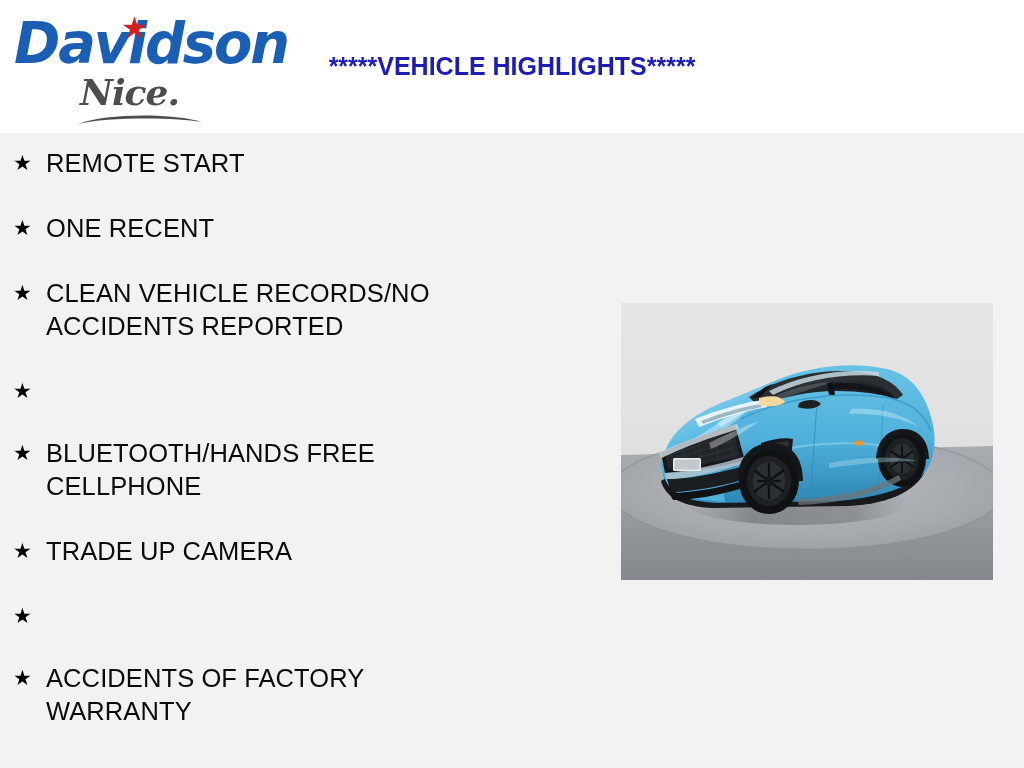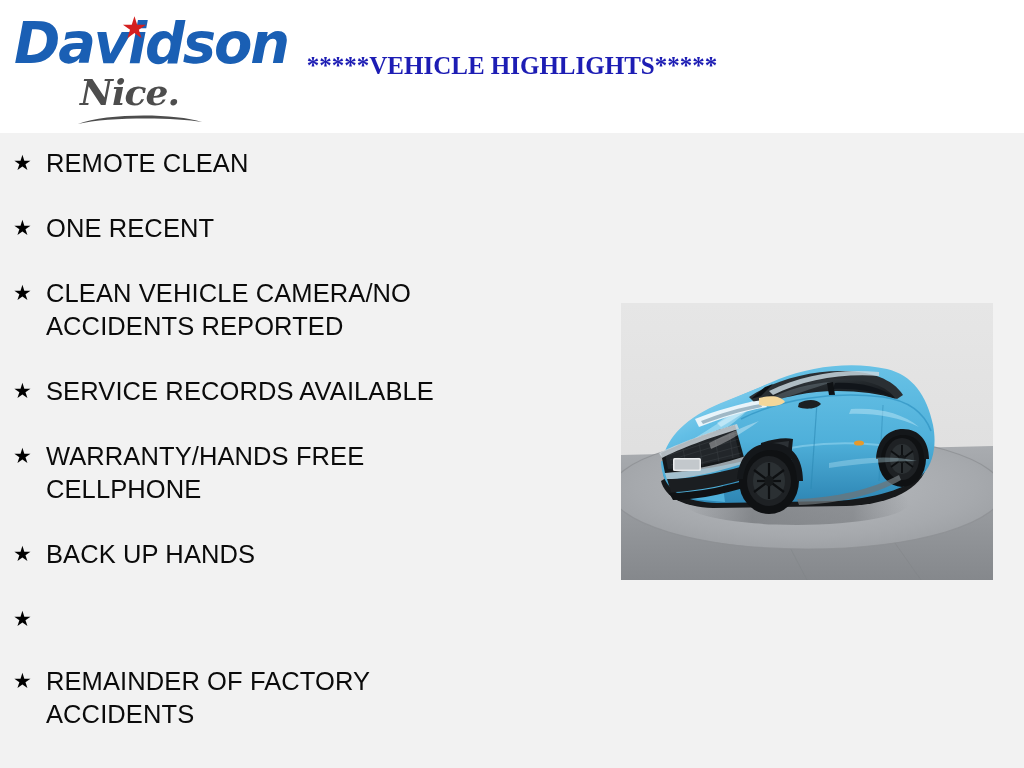--- a/index.html
+++ b/index.html
@@ -92,21 +92,21 @@
     height: 16px;
   }
 
   
   .title {
     position: absolute;
     left: 0;
     top: 52px;
     width: 1024px;
     text-align: center;
-    font-family: Liberation Serif, serif;
+    font-family: Liberation Sans, sans-serif;
     font-size: 25px;
     font-weight: bold;
     color: #1d1db4;
     letter-spacing: 0px;
     white-space: nowrap;
   }
 
   
   .body-area {
     position: absolute;
@@ -182,55 +182,54 @@
 
     <div class="title">*****VEHICLE HIGHLIGHTS*****</div>
   </div>
 
   <div class="body-area">
 
     <div class="highlights">
 
       <div class="hl-item">
         <span class="hl-bullet">★</span>
-        <span class="hl-text">REMOTE CLEAN</span>
+        <span class="hl-text">REMOTE START</span>
       </div>
 
       <div class="hl-item">
         <span class="hl-bullet">★</span>
         <span class="hl-text">ONE RECENT</span>
       </div>
 
       <div class="hl-item">
         <span class="hl-bullet">★</span>
-        <span class="hl-text">CLEAN VEHICLE CAMERA/NO ACCIDENTS REPORTED</span>
-      </div>
-
-      <div class="hl-item">
-        <span class="hl-bullet">★</span>
-        <span class="hl-text">SERVICE RECORDS AVAILABLE</span>
-      </div>
-
-      <div class="hl-item">
-        <span class="hl-bullet">★</span>
-        <span class="hl-text">WARRANTY/HANDS FREE CELLPHONE</span>
-      </div>
-
-      <div class="hl-item">
-        <span class="hl-bullet">★</span>
-        <span class="hl-text">BACK UP HANDS</span>
-      </div>
-
-      <div class="hl-item">
-        <span class="hl-bullet">★</span>
-      </div>
-
-      <div class="hl-item">
-        <span class="hl-bullet">★</span>
-        <span class="hl-text">REMAINDER OF FACTORY ACCIDENTS</span>
+        <span class="hl-text">CLEAN VEHICLE RECORDS/NO ACCIDENTS REPORTED</span>
+      </div>
+
+      <div class="hl-item">
+        <span class="hl-bullet">★</span>
+      </div>
+
+      <div class="hl-item">
+        <span class="hl-bullet">★</span>
+        <span class="hl-text">BLUETOOTH/HANDS FREE CELLPHONE</span>
+      </div>
+
+      <div class="hl-item">
+        <span class="hl-bullet">★</span>
+        <span class="hl-text">TRADE UP CAMERA</span>
+      </div>
+
+      <div class="hl-item">
+        <span class="hl-bullet">★</span>
+      </div>
+
+      <div class="hl-item">
+        <span class="hl-bullet">★</span>
+        <span class="hl-text">ACCIDENTS OF FACTORY WARRANTY</span>
       </div>
 
     </div>
 
     <div class="photo">
       <svg width="372" height="277" viewBox="0 0 372 277">
         <defs>
           <linearGradient id="bgGrad" x1="0" y1="0" x2="0" y2="1">
             <stop offset="0%" stop-color="#e6e6e6"></stop>
             <stop offset="70%" stop-color="#dedede"></stop>

